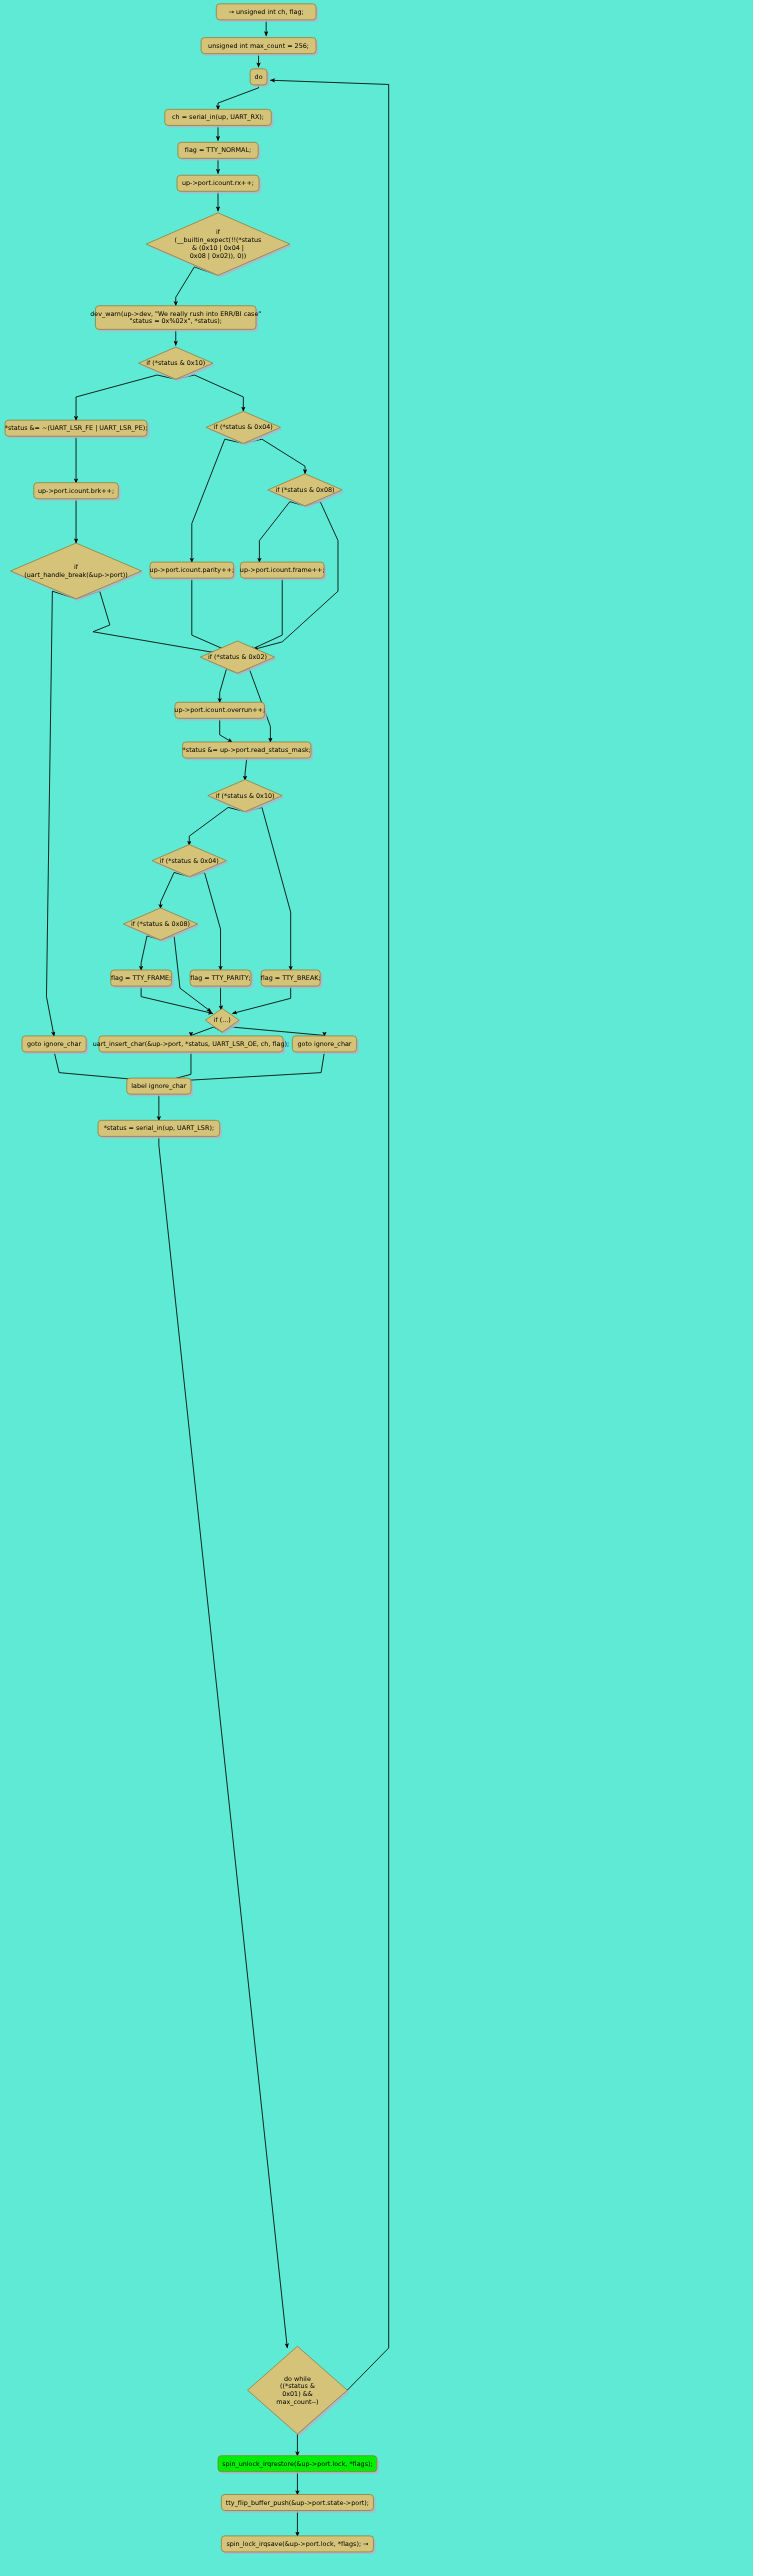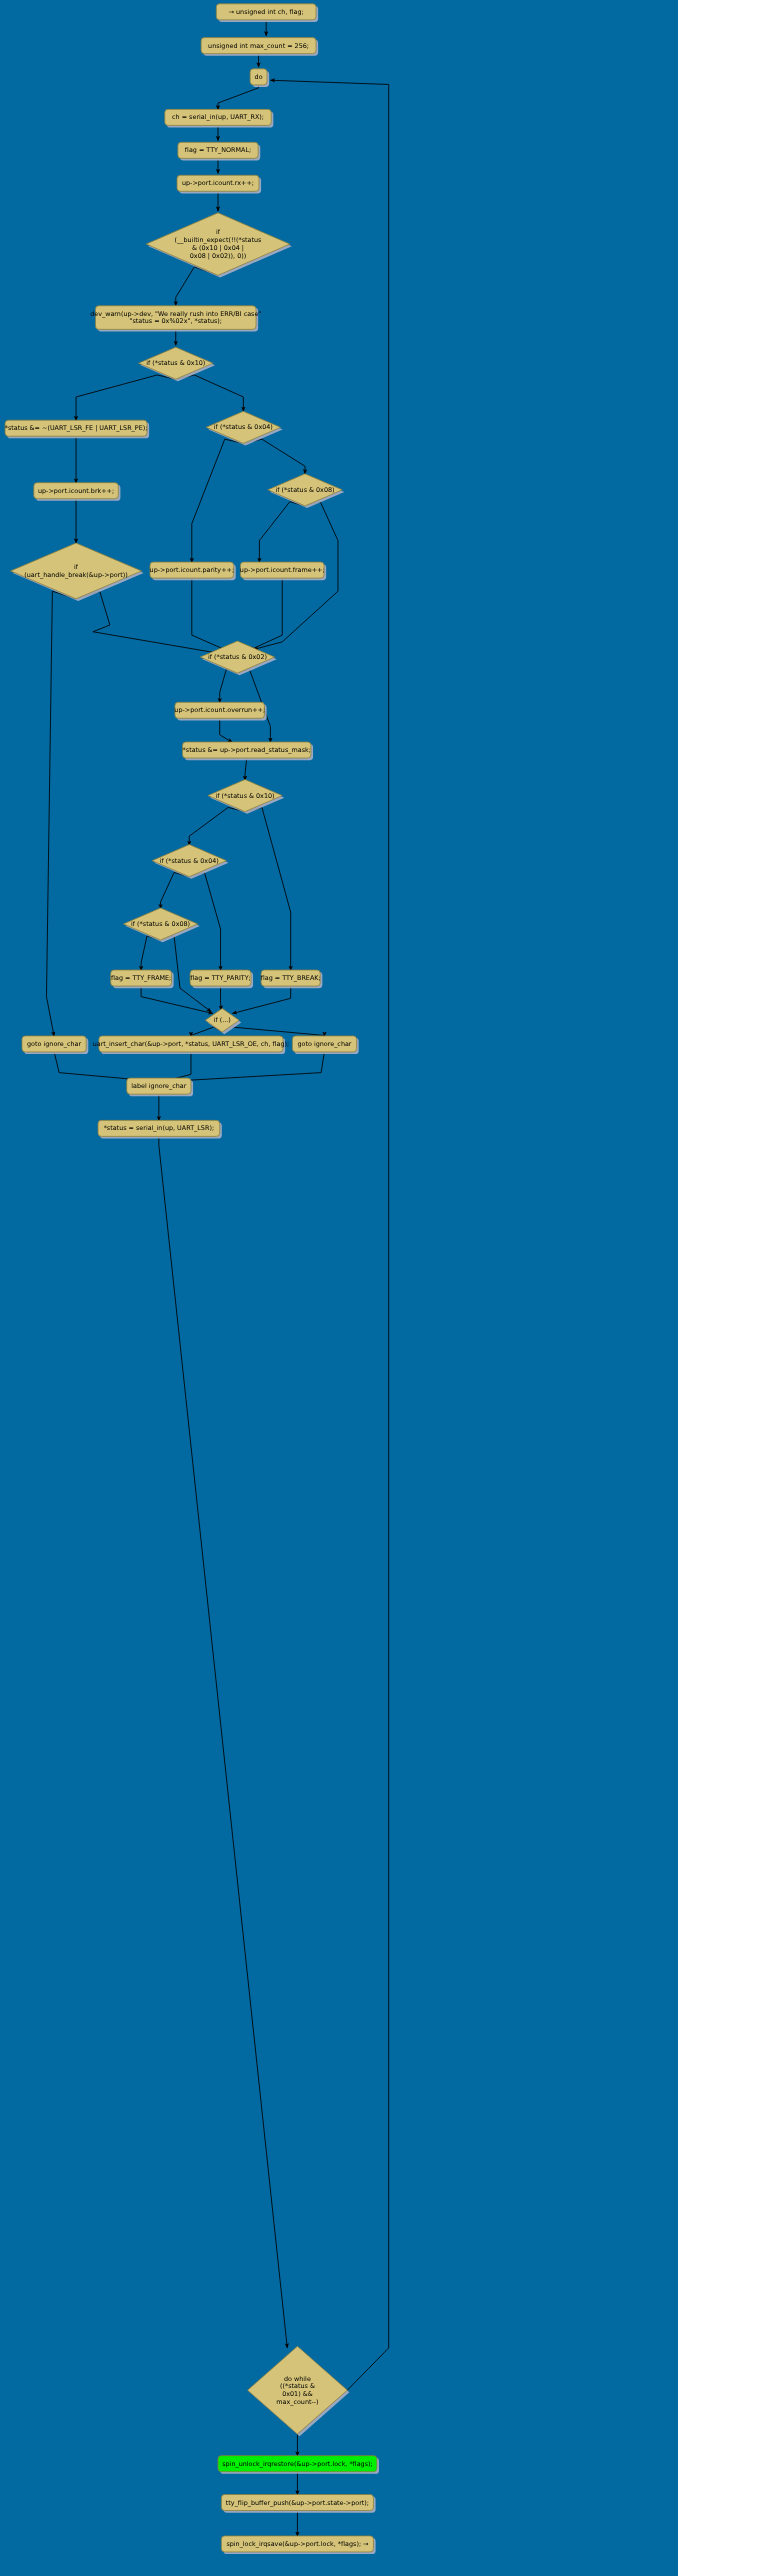--- a/index.html
+++ b/index.html
@@ -6,23 +6,23 @@
   html, body {
     margin: 0;
     padding: 0;
     background: #ffffff;
   }
   body {
     font-family: "DejaVu Sans", sans-serif;
   }
   #flow-root {
     position: relative;
-    width: 678px;
+    width: 753px;
     height: 2576px;
-    background: #0369a1;
+    background: #5eead4;
     overflow: hidden;
   }
   #flow-svg {
     position: absolute;
     left: 0;
     top: 0;
     width: 774px;
     height: 2576px;
   }
   .node-label {

